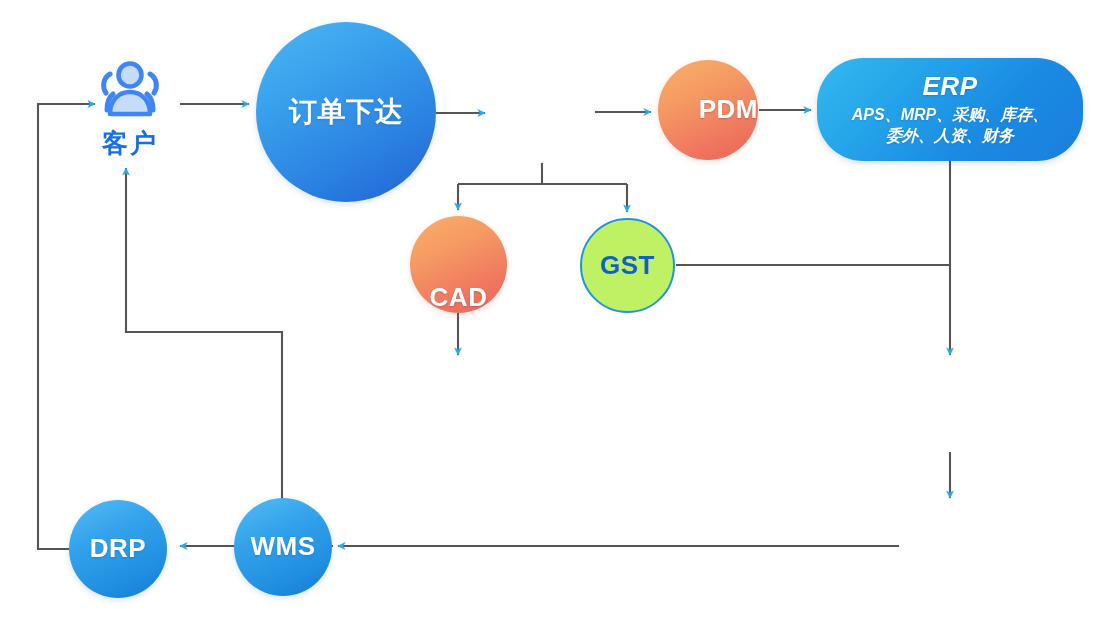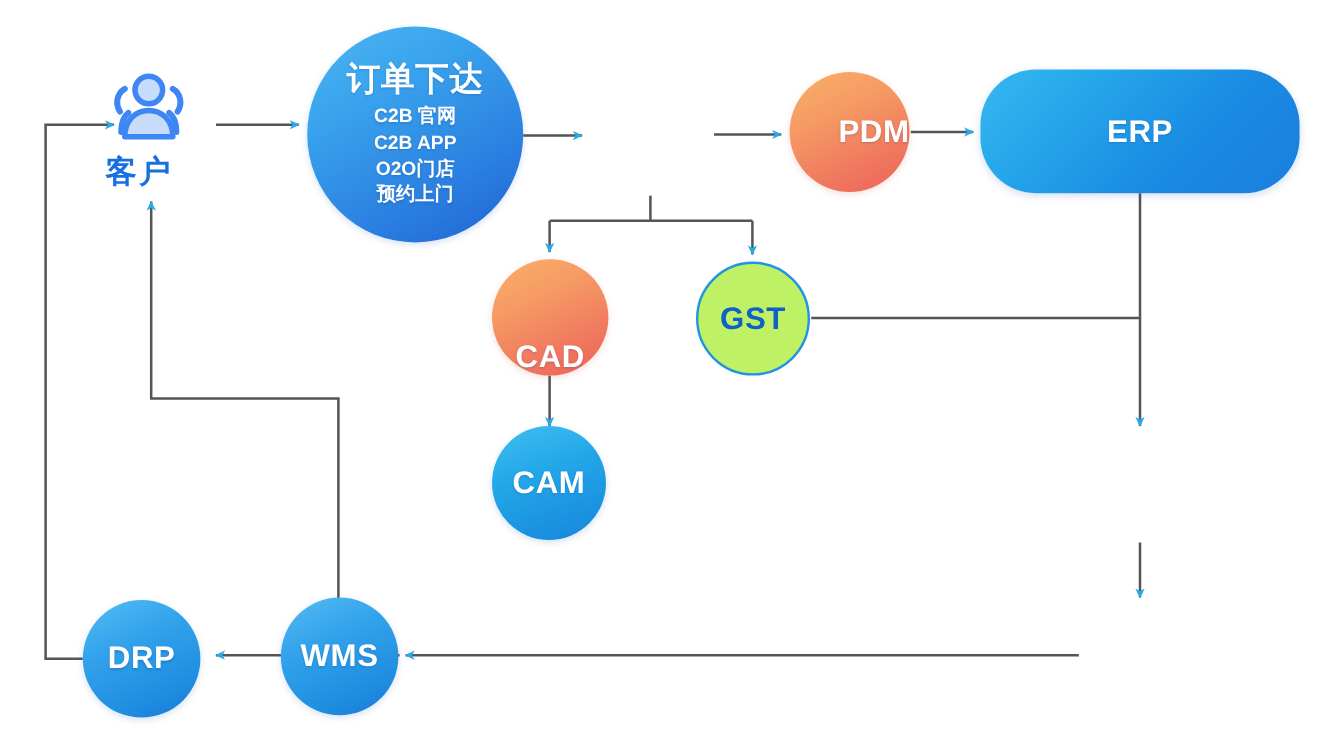--- a/index.html
+++ b/index.html
@@ -28,21 +28,21 @@
   .node {
     position: absolute;
     display: flex;
     flex-direction: column;
     align-items: center;
     justify-content: center;
     text-align: center;
     box-sizing: border-box;
   }
   .circle { border-radius: 50%; }
-  .rrect  { border-radius: 46px; }
+  .rrect  { border-radius: 46px; font-style: italic; }
 
   .fill-blue {
     background: linear-gradient(150deg, #4db6f0 0%, #3aa5ee 28%, #2a7ee0 72%, #1f62d4 100%);
     box-shadow: 0 2px 6px rgba(30,90,180,0.18);
   }
   .fill-blue-light {
     background: linear-gradient(155deg, #54bdf2 0%, #34a3ec 35%, #1f8ee0 75%, #1878d8 100%);
     box-shadow: 0 2px 6px rgba(30,90,180,0.18);
   }
   .fill-cyan {
@@ -84,21 +84,21 @@
   }
 
   .t-28 { font-size: 28px; }
   .t-26 { font-size: 26px; }
   .t-16 { font-size: 16px; }
 
   #customer {
     position: absolute;
     display: flex;
     flex-direction: column;
-    align-items: flex-start;
+    align-items: center;
   }
   #customer .cust-label {
     color: #1a6fe0;
     font-size: 26px;
     font-weight: bold;
     margin-top: 2px;
     letter-spacing: 2px;
   }
 </style>
 </head>
@@ -154,48 +154,43 @@
         <path d="M59,52 C59,44 57,39 53,36"></path>
       </g>
       <circle cx="36" cy="17" r="11.5" fill="#c7dcfb" stroke="#3f86f5" stroke-width="4.6"></circle>
       <path d="M16,56 C16,42 25,34 36,34 C47,34 56,42 56,56 Z" fill="#c7dcfb" stroke="#3f86f5" stroke-width="4.6" stroke-linejoin="round"></path>
     </svg>
     <div class="cust-label">客户</div>
   </div>
 
   <div class="node circle fill-blue" style="left:256px; top:22px; width:180px; height:180px;">
     <div class="node-title t-28">订单下达</div>
-    <div class="node-sub t-16" style="margin-top:5px;">
-      <div>C2B 官网</div>
-      <div>C2B APP</div>
-      <div>O2O门店</div>
-      <div>预约上门</div>
-    </div>
   </div>
 
 
   <div class="node circle fill-orange" style="left:658px; top:60px; width:100px; height:100px;align-items:flex-end;">
     <div class="node-title t-26">PDM</div>
   </div>
 
   <div class="node rrect fill-erp" style="left:817px; top:58px; width:266px; height:103px;">
     <div class="node-title t-26">ERP</div>
+    <div class="node-sub t-16" style="margin-top:2px;">
+      <div>APS、MRP、采购、库存、</div>
+      <div>委外、人资、财务</div>
+    </div>
   </div>
 
   <div class="node circle fill-orange" style="left:410px; top:216px; width:97px; height:97px;justify-content:flex-end;">
     <div class="node-title t-26">CAD</div>
   </div>
 
   <div class="node circle outline-blue-wrap" style="left:580px; top:218px; width:95px; height:95px;">
     <div class="node-title-dark t-26">GST</div>
   </div>
 
-  <div class="node circle fill-cyan" style="left:410px; top:355px; width:95px; height:95px;">
-    <div class="node-title t-26">CAM</div>
-  </div>
 
 
 
   <div class="node circle fill-blue-light" style="left:69px; top:500px; width:98px; height:98px;">
     <div class="node-title t-26">DRP</div>
   </div>
 
   <div class="node circle fill-blue-light" style="left:234px; top:498px; width:98px; height:98px;">
     <div class="node-title t-26">WMS</div>
   </div>

